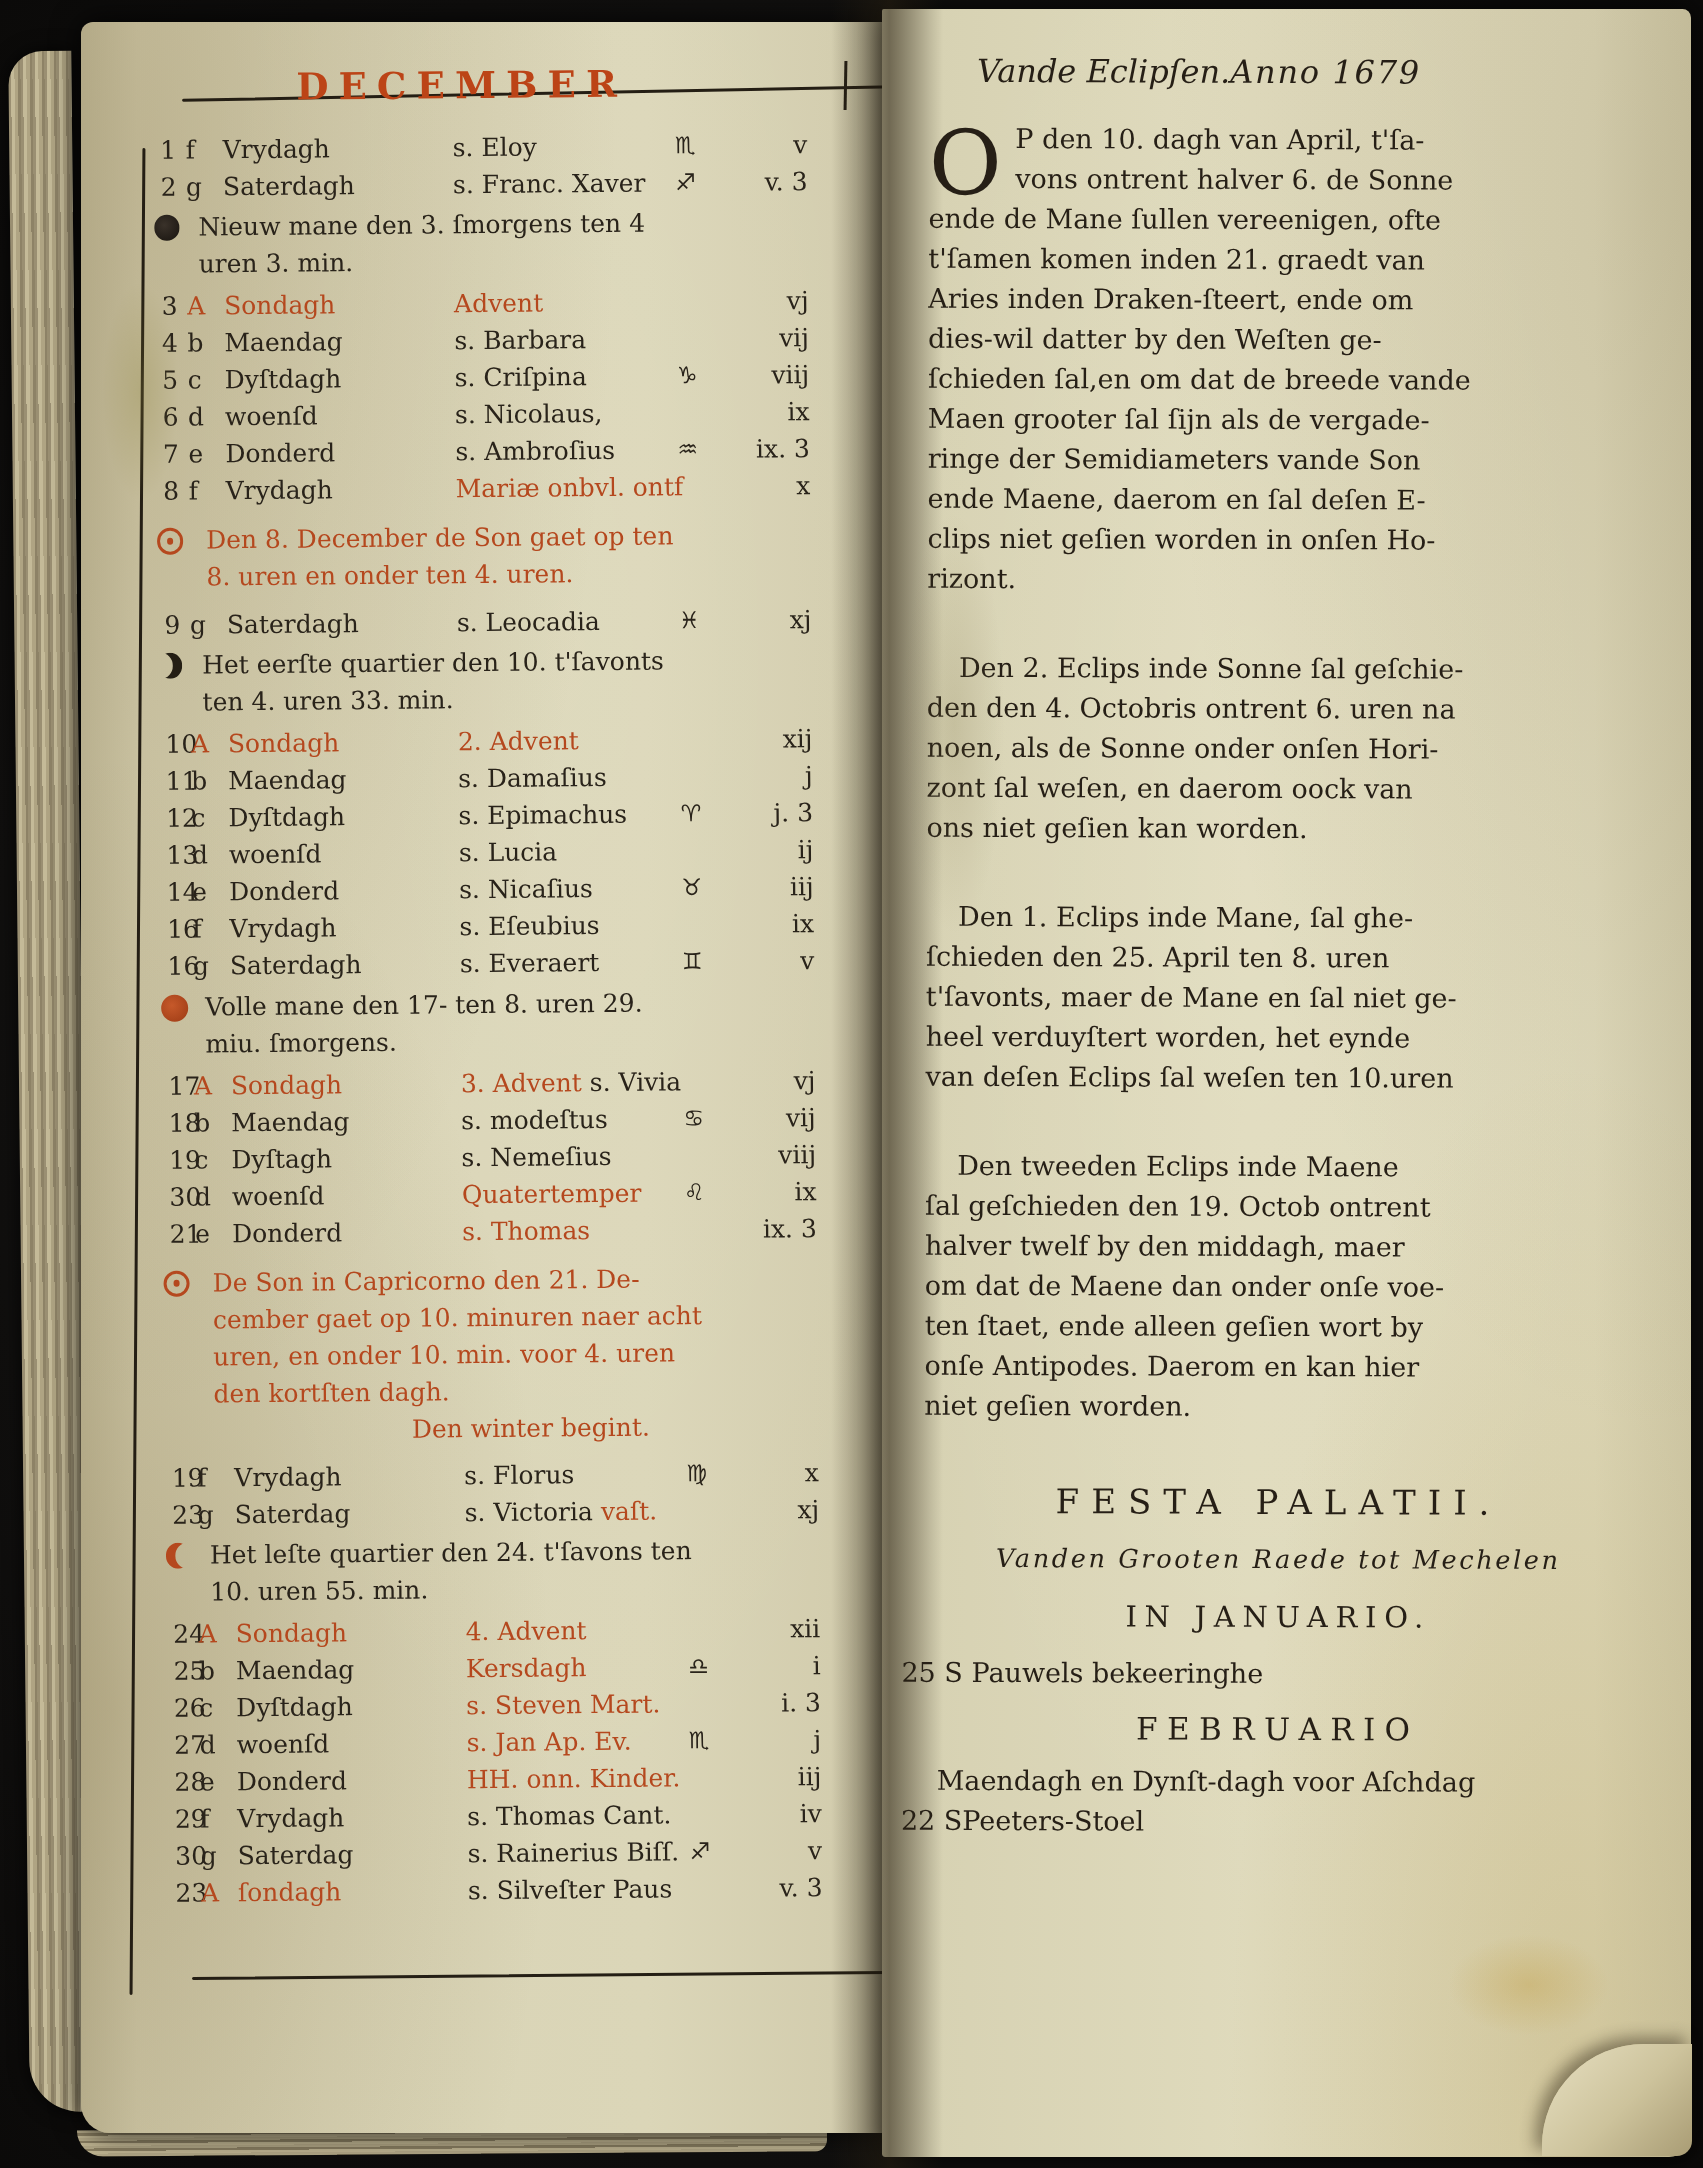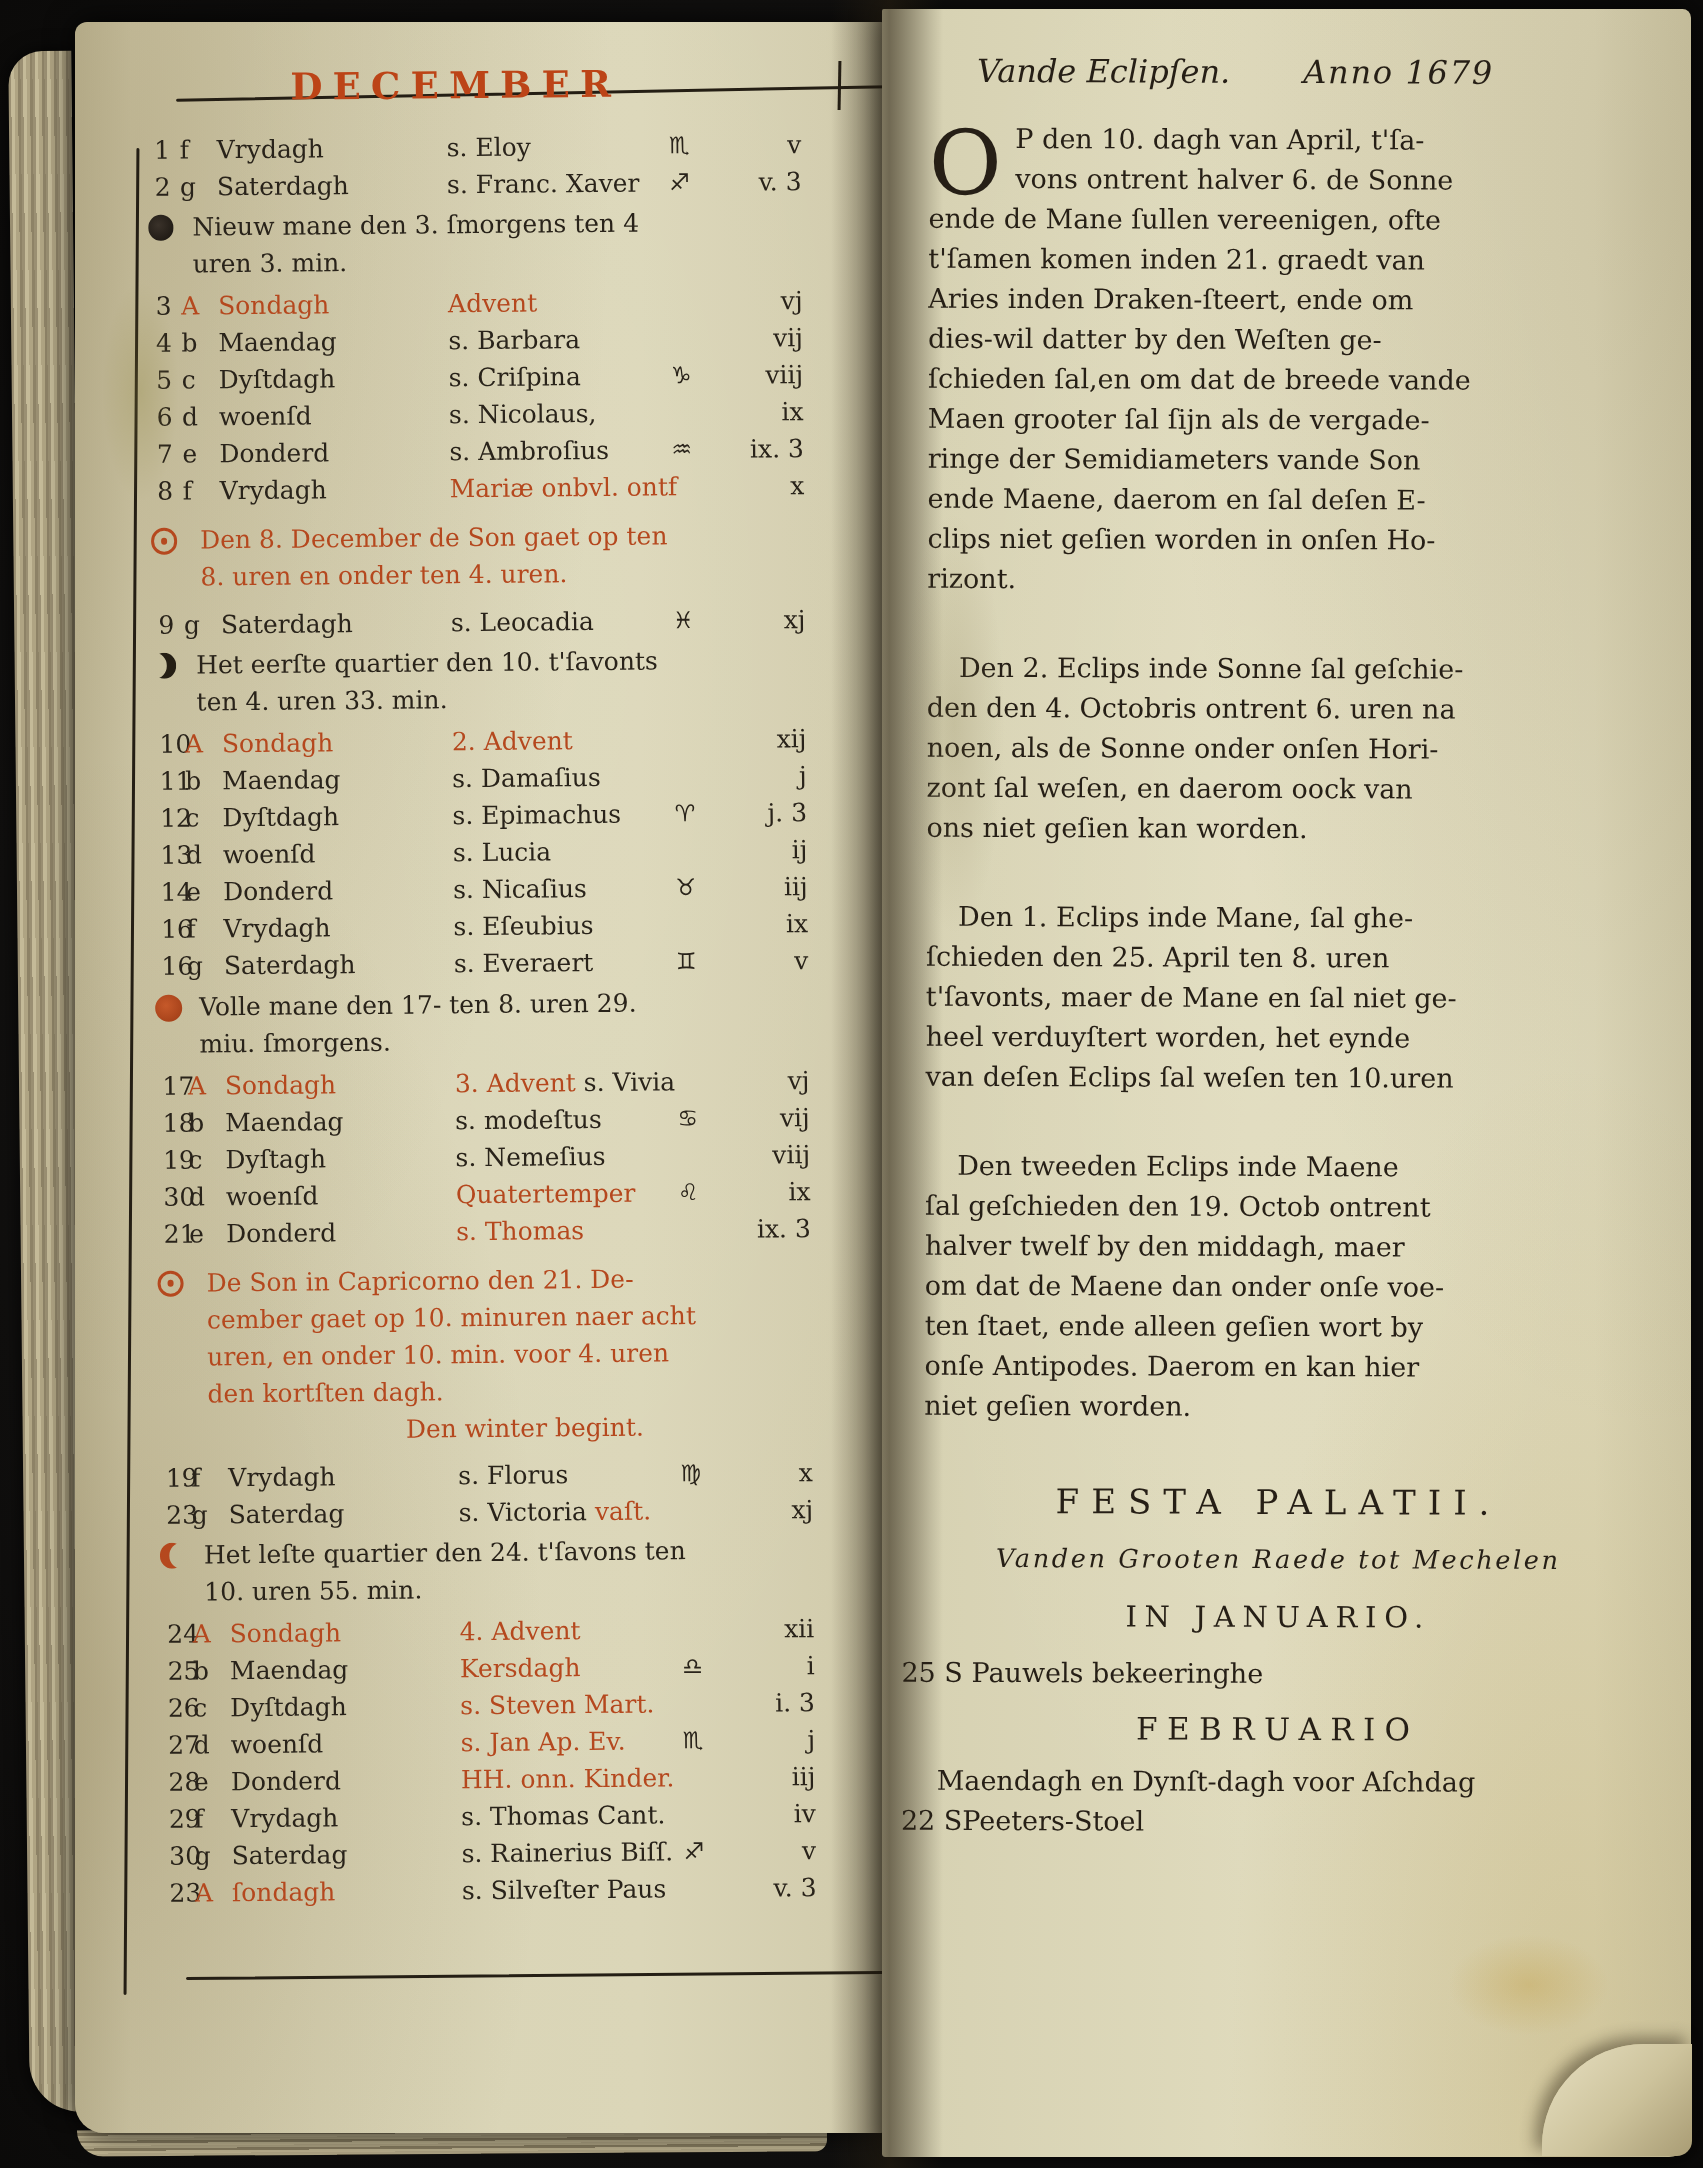--- a/index.html
+++ b/index.html
@@ -19,21 +19,21 @@
   }
   .stack-bottom{
     position:absolute;left:77px;top:2128px;width:750px;height:25.6px;
     border-radius:0 0 15.3px 34px;
     background:repeating-linear-gradient(180deg,#b3a887 0 2.6px,#897e61 2.6px 5.1px,#c0b592 5.1px 7.7px);
     transform:rotate(-0.4deg);
   }
   
   .page{position:absolute;box-shadow:0 0 29px rgba(0,0,0,.85);}
   .page-left{
-    left:75px;top:22px;width:808px;height:2111px;
+    left:81px;top:22px;width:808px;height:2111px;
     border-radius:12px 1.7px 1.7px 29px;
     background:
       radial-gradient(ellipse at 8% 6%, rgba(125,105,60,.25), transparent 45%),
       radial-gradient(ellipse at 4% 80%, rgba(120,100,55,.28), transparent 40%),
       radial-gradient(ellipse at 60% 30%, rgba(255,255,240,.10), transparent 60%),
       linear-gradient(90deg,#c2bb9b 0%,#d3cdae 7%,#d9d4b6 30%,#dbd6b8 70%,#d3cdae 93%,#c7c0a0 100%);
   }
   .page-right{
     left:882px;top:8.5px;width:809px;height:2148px;
     border-radius:1.7px 8.5px 22px 3.4px;
@@ -89,21 +89,21 @@
   .icon-first-quarter{width:24px;height:25.6px;border-radius:50%;box-shadow:inset -9.4px 0 0 0 #241e14;}
   .icon-last-quarter{width:24px;height:25.6px;border-radius:50%;box-shadow:inset 9.4px 0 0 0 #b5481e;}
   .icon-sun{width:20.4px;height:20.4px;border-radius:50%;border:3.4px solid #b5481e;position:relative;}
   .icon-sun::after{content:"";position:absolute;left:6.8px;top:6.8px;width:6.8px;height:6.8px;border-radius:50%;background:#b5481e;}
   .winter-line{height:37px;line-height:37px;padding-left:198px;}
 
   
   .rtext{position:absolute;left:44px;top:44px;width:709px;color:#261f16;transform:rotate(0.2deg);}
   .rp-header{display:flex;align-items:baseline;font-style:italic;font-size:32px;margin-bottom:29px;}
   .rp-header .h-left{margin-left:48px;}
-  .rp-header .h-right{margin-left:73px;letter-spacing:1.7px;}
+  .rp-header .h-right{letter-spacing:1.7px;}
   .para{clear:both;font-size:27px;line-height:40px;}
   .para + .para{margin-top:49px;}
   .bline{white-space:nowrap;}
   .indent{text-indent:32px;}
   .dropcap{float:left;font-size:89px;line-height:68px;padding:10.2px 13.6px 0 0;font-weight:normal;}
   .festa{clear:both;margin-top:55px;font-size:27px;}
   .festa-title{text-align:center;font-size:34px;letter-spacing:12px;margin-bottom:22px;}
   .festa-sub{text-align:center;font-style:italic;font-size:25.6px;letter-spacing:2.6px;margin-bottom:25.6px;}
   .festa-jan{text-align:center;font-size:29px;letter-spacing:7.7px;margin-bottom:20.4px;}
   .festa-entry{margin-left:-22px;height:40px;line-height:40px;}

